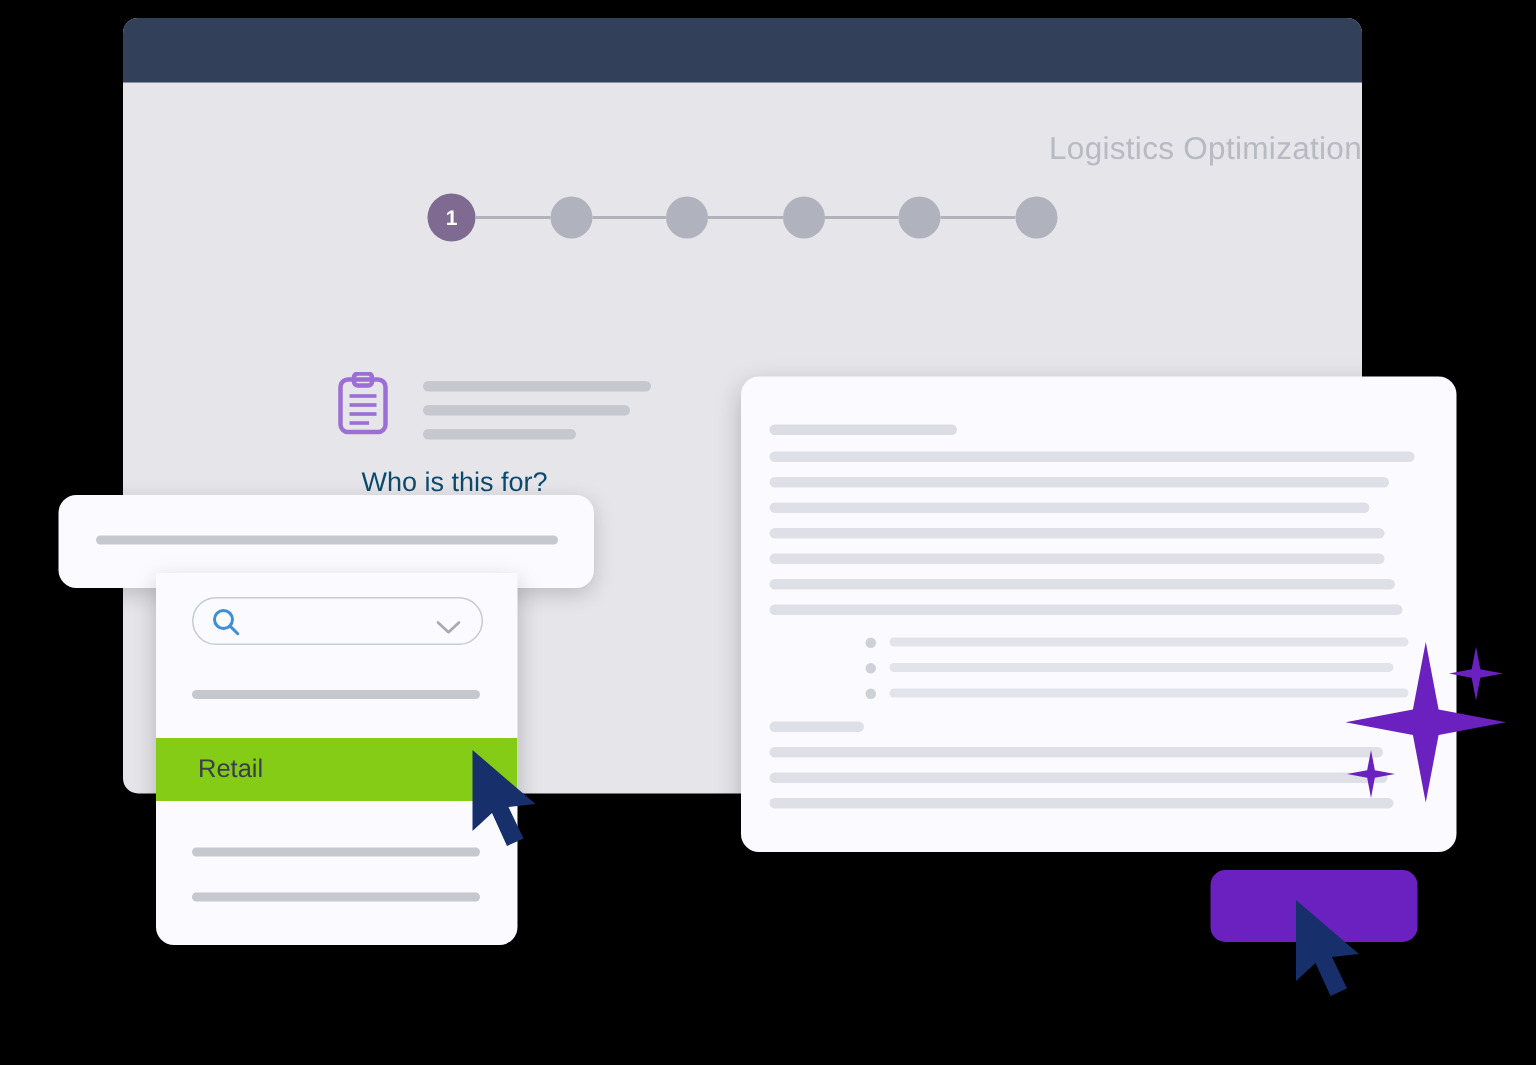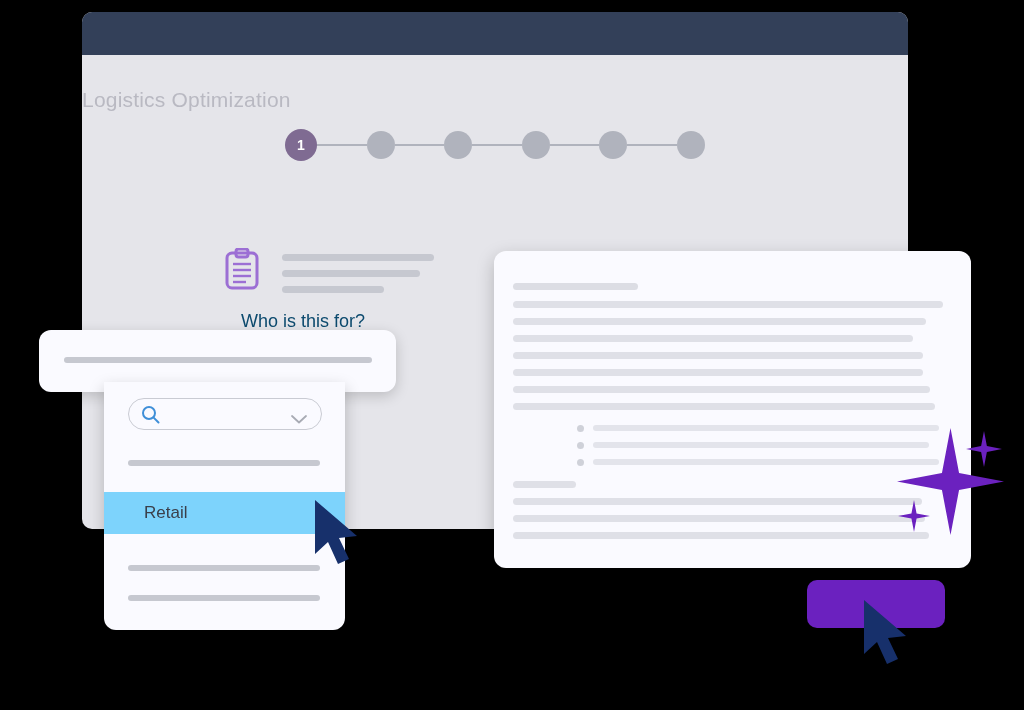--- a/index.html
+++ b/index.html
@@ -41,21 +41,21 @@
     width: 100%;
     height: 43px;
     background: #334059;
   }
 
   .window-title {
     position: absolute;
     left: 0;
     top: 76px;
     width: 100%;
-    text-align: left;
+    text-align: right;
     font-size: 21px;
     color: #b9b9c2;
     letter-spacing: .2px;
   }
 
   
   .stepper {
     position: absolute;
     left: 203px;
     top: 112px;
@@ -177,24 +177,24 @@
   .opt-line.l1 { top: 78px;  width: 192px; }
   .opt-line.l2 { top: 183px; width: 192px; }
   .opt-line.l3 { top: 213px; width: 192px; }
 
   .option-retail {
     position: absolute;
     left: 0;
     top: 110px;
     width: 100%;
     height: 42px;
-    background: #7dd3fc;
+    background: #84cc16;
     display: flex;
     align-items: center;
-    padding-left: 40px;
+    padding-left: 28px;
     box-sizing: border-box;
     font-size: 17px;
     color: #3a3f4a;
   }
 
   
   .doc-panel {
     position: absolute;
     left: 494px;
     top: 251px;

